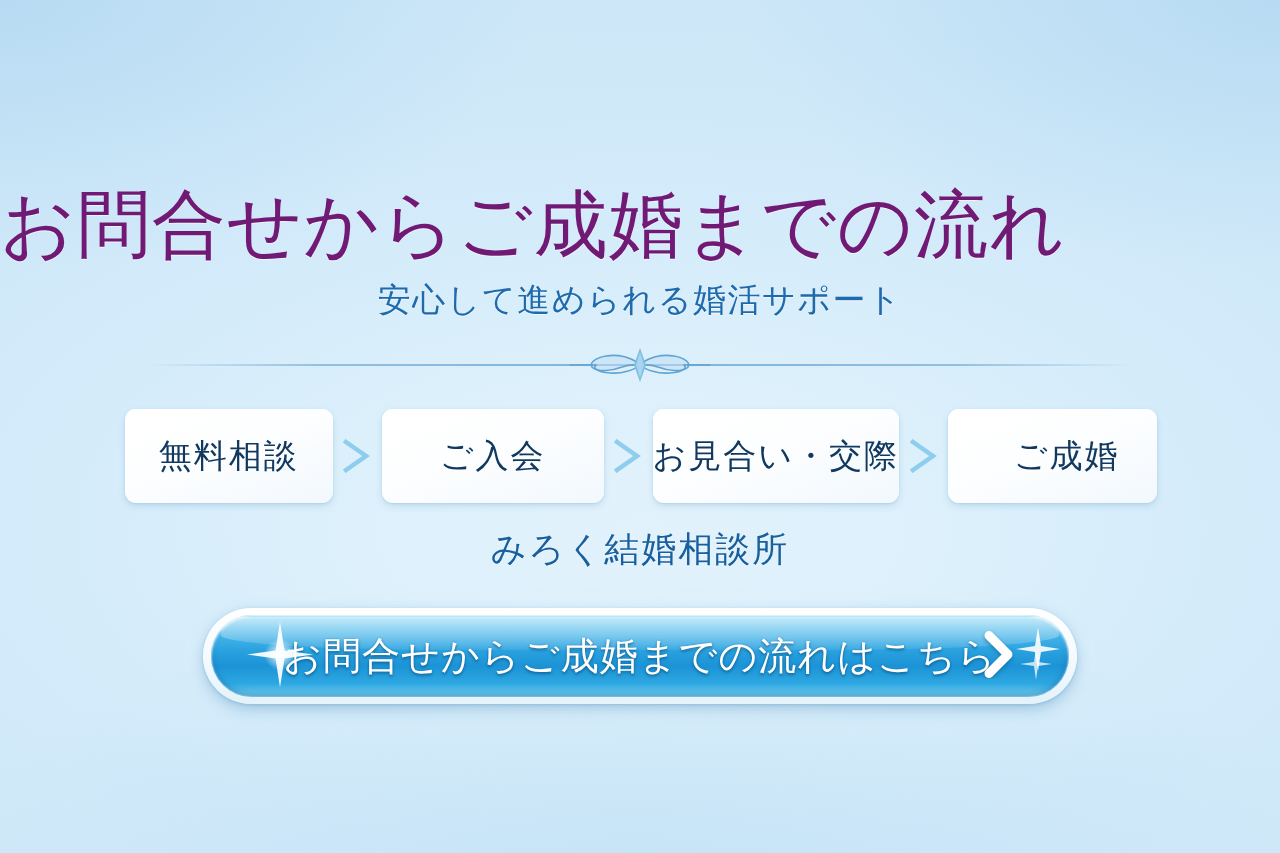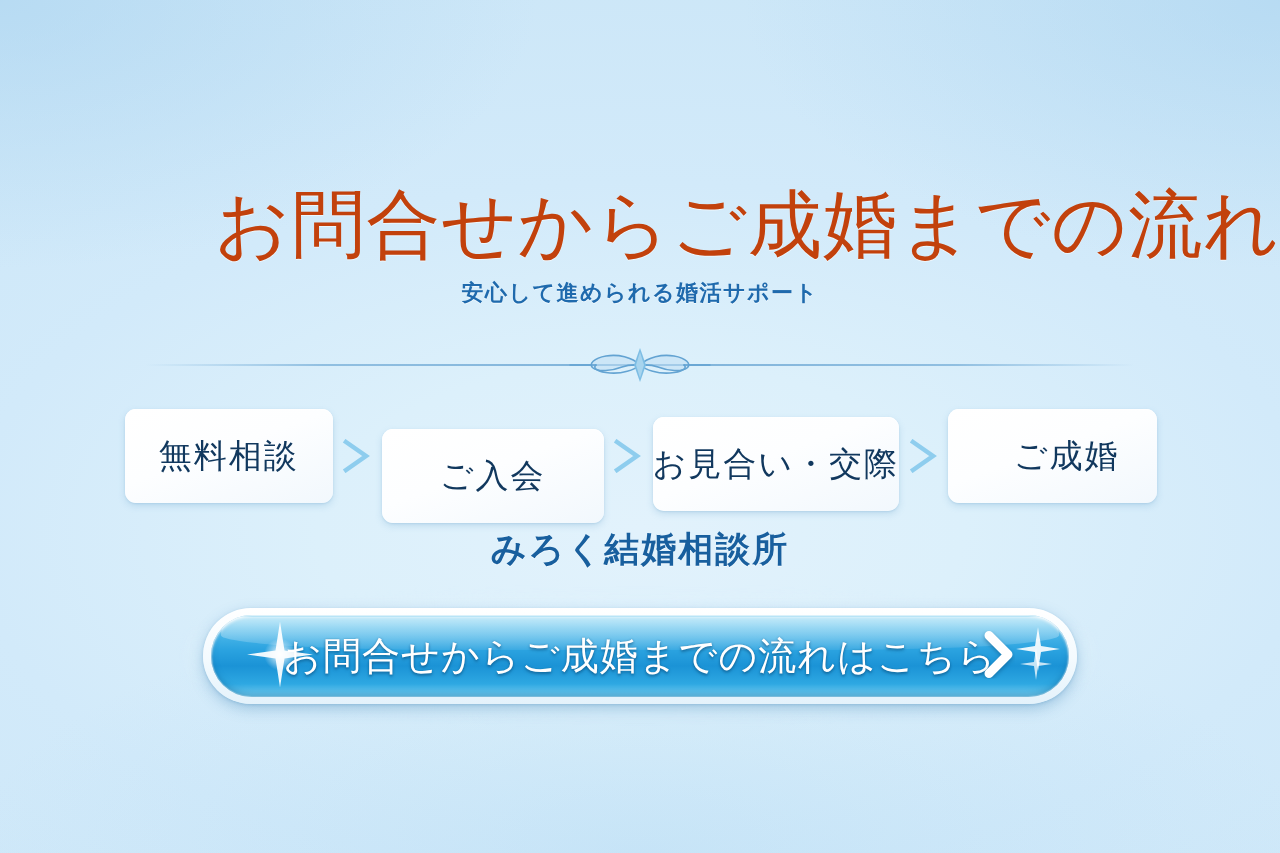--- a/index.html
+++ b/index.html
@@ -46,40 +46,40 @@
     height: 853px;
     z-index: 2;
   }
 
   
   .headline {
     position: absolute;
     top: 186px;
     left: 0;
     width: 1280px;
-    text-align: right;
+    text-align: left;
     font-size: 74px;
     line-height: 1.08;
     letter-spacing: 1px;
-    color: #c2410c;
+    color: #701a75;
     font-weight: 400;
     text-shadow: 0 1px 0 rgba(255,255,255,0.55);
     white-space: nowrap;
   }
 
   .subhead {
     position: absolute;
     top: 278px;
     left: 0;
     width: 1280px;
     text-align: center;
-    font-size: 22px;
+    font-size: 33px;
     letter-spacing: 1.5px;
     color: #1f6aad;
-    font-weight: 700;
+    font-weight: 400;
     font-family: "Liberation Sans", "DejaVu Sans", sans-serif;
     text-shadow: 0 1px 0 rgba(255,255,255,0.6);
     white-space: nowrap;
   }
 
   
   .divider {
     position: absolute;
     top: 345px;
     left: 145px;
@@ -109,21 +109,21 @@
   }
 
   
   .steps {
     position: absolute;
     top: 409px;
     left: 125px;
     width: 1032px;
     height: 94px;
     display: flex;
-    align-items: center;
+    align-items: flex-end;
   }
   .step-box {
     height: 94px;
     background: linear-gradient(160deg, #ffffff 0%, #fdfeff 45%, #f2f8fd 100%);
     border-radius: 11px;
     display: flex;
     align-items: center;
     justify-content: center;
     box-shadow:
       0 3px 7px rgba(86,150,196,0.22),
@@ -157,21 +157,20 @@
     position: absolute;
     top: 526px;
     left: 0;
     width: 1280px;
     text-align: center;
     font-size: 35px;
     letter-spacing: 2px;
     color: #185f9e;
     white-space: nowrap;
     text-shadow: 0 1px 0 rgba(255,255,255,0.5);
-    font-weight: bold;
   }
 
   
   .cta-wrap {
     position: absolute;
     top: 608px;
     left: 203px;
     width: 874px;
     height: 96px;
   }

